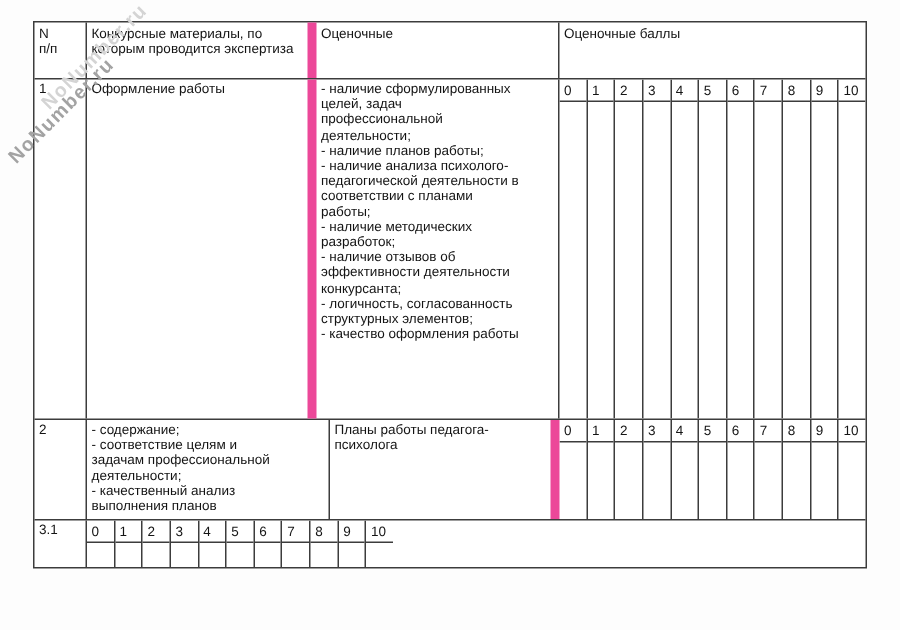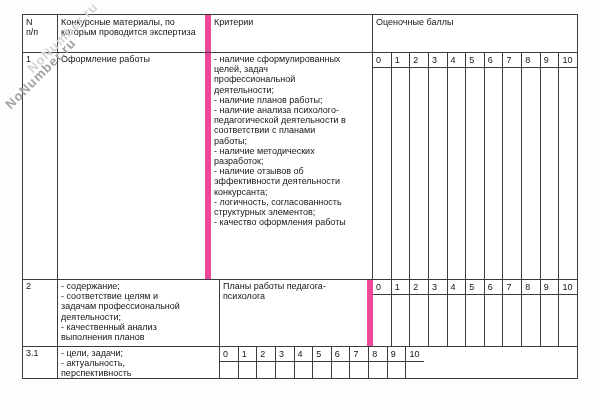--- a/index.html
+++ b/index.html
@@ -87,21 +87,21 @@
 
   <div class="watermark wm-light">NoNumber.ru</div>
   <div class="watermark wm-dark">NoNumber.ru</div>
 
   <div class="doc-table">
 
     <div class="t-row hdr">
       <div class="cell c-num">N
 п/п</div>
       <div class="cell c-mat">Конкурсные материалы, по которым проводится экспертиза</div>
-      <div class="cell c-crit">Критерии</div>
+      <div class="cell c-crit">Оценочные</div>
       <div class="cell c-score">Оценочные баллы</div>
     </div>
 
     <div class="t-row r1">
       <div class="cell c-num">1</div>
       <div class="cell c-mat">Оформление работы</div>
       <div class="cell c-crit">- наличие сформулированных целей, задач профессиональной деятельности;
 - наличие планов работы;
 - наличие анализа психолого-педагогической деятельности в соответствии с планами работы;
 - наличие методических разработок;
@@ -209,22 +209,20 @@
             <div class="score-col">
               <div class="score-num">10</div>
               <div class="score-space"></div>
             </div>
           </div>
       </div>
     </div>
 
     <div class="t-row r3">
       <div class="cell c-num">3.1</div>
-      <div class="cell c-crit">- цели, задачи;
-- актуальность, перспективность</div>
       <div class="cell c-score">
         <div class="score-grid">
             <div class="score-col">
               <div class="score-num">0</div>
               <div class="score-space"></div>
             </div>
             <div class="score-col">
               <div class="score-num">1</div>
               <div class="score-space"></div>
             </div>

